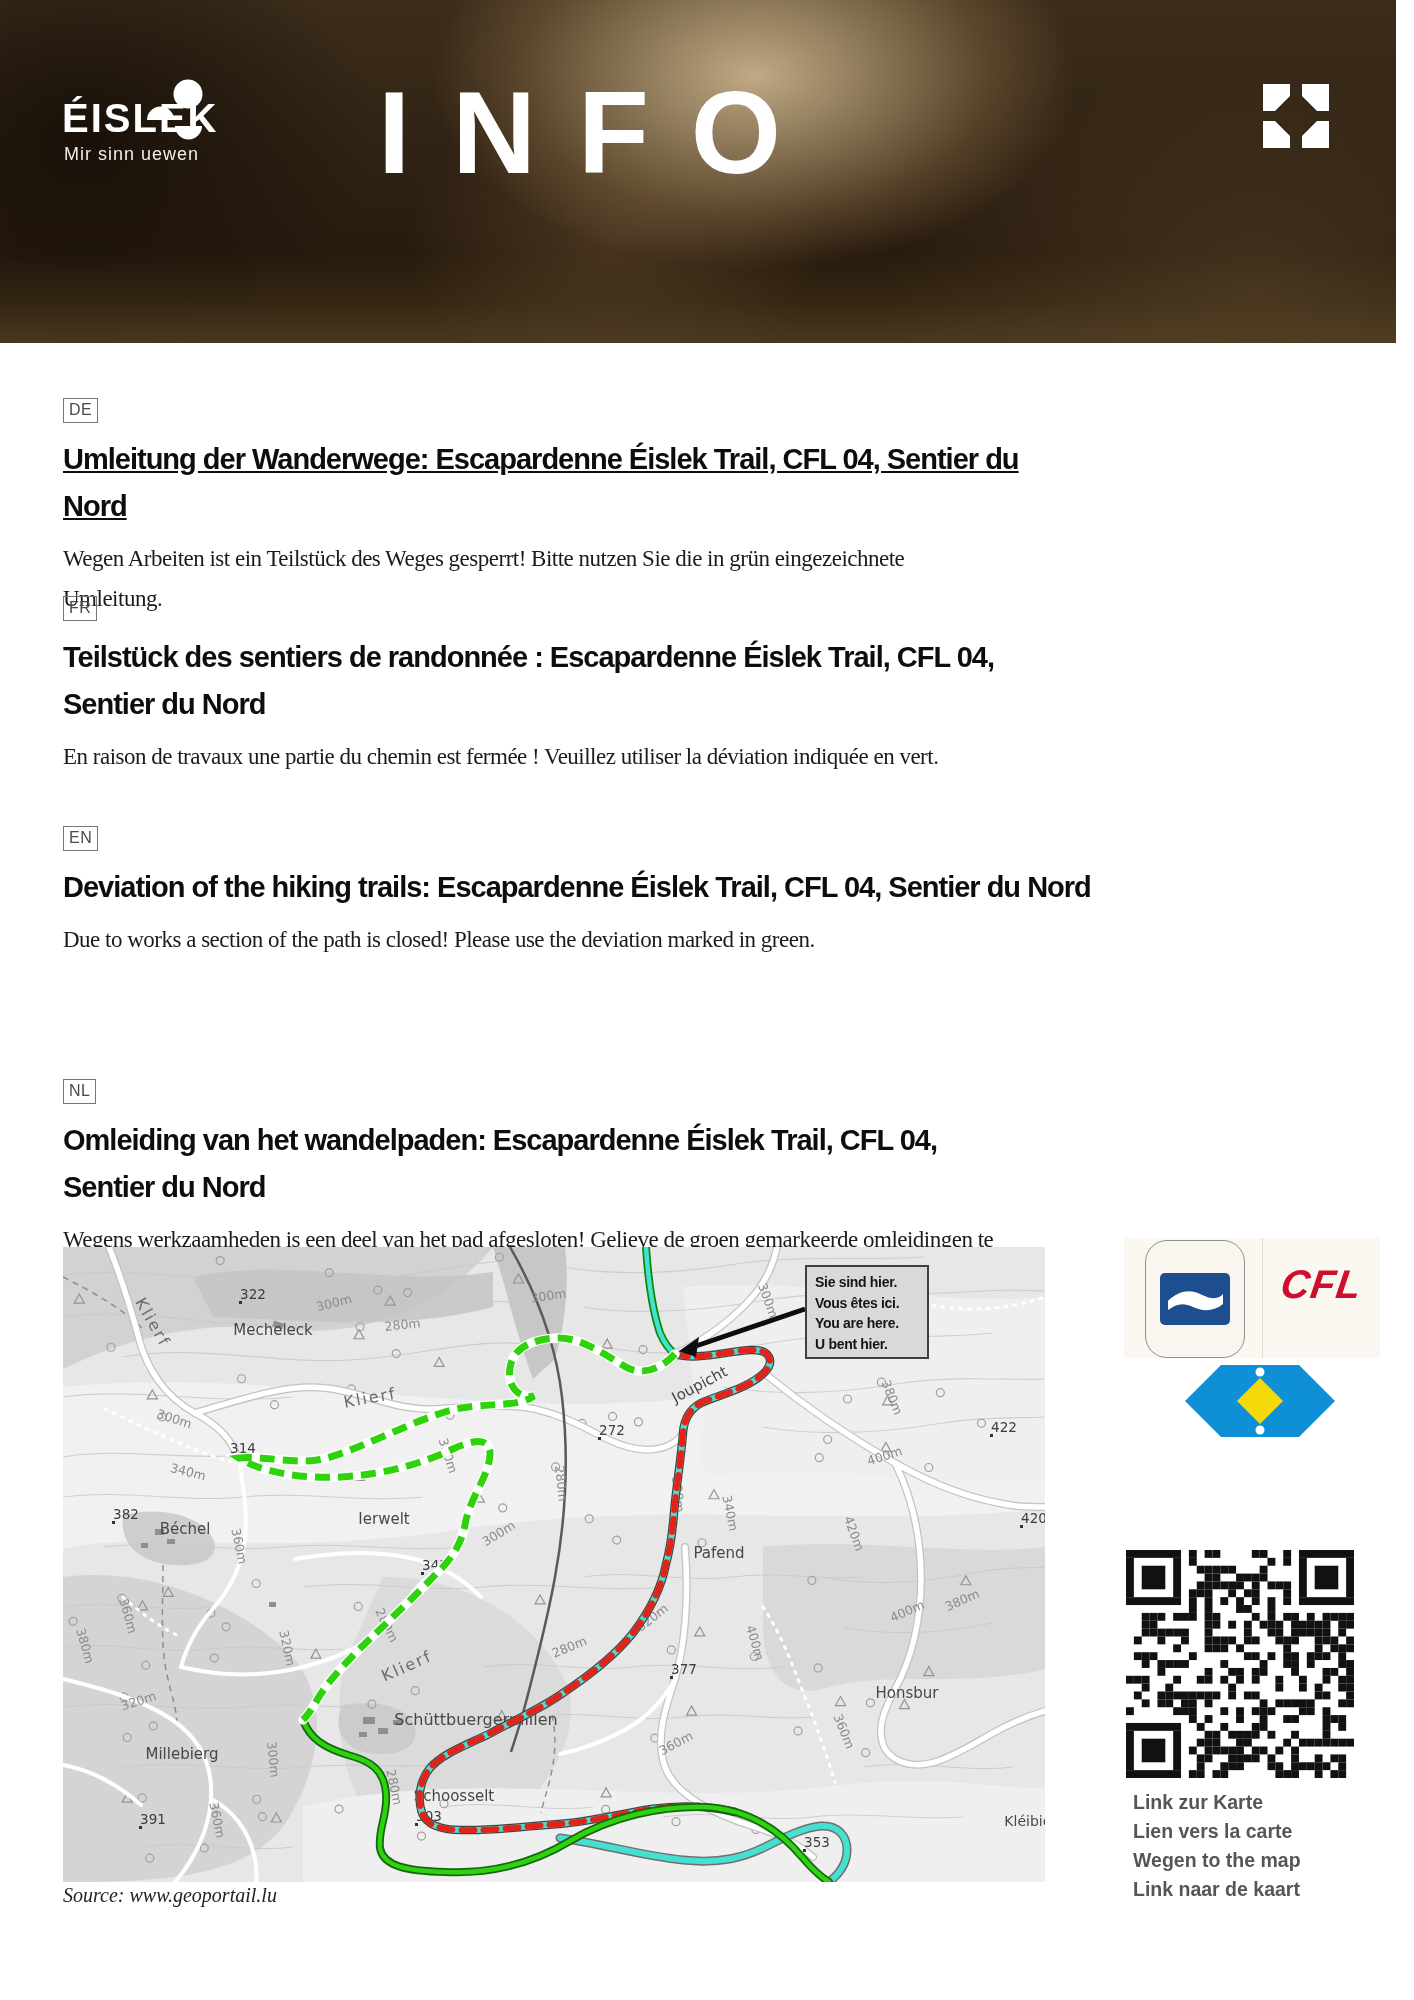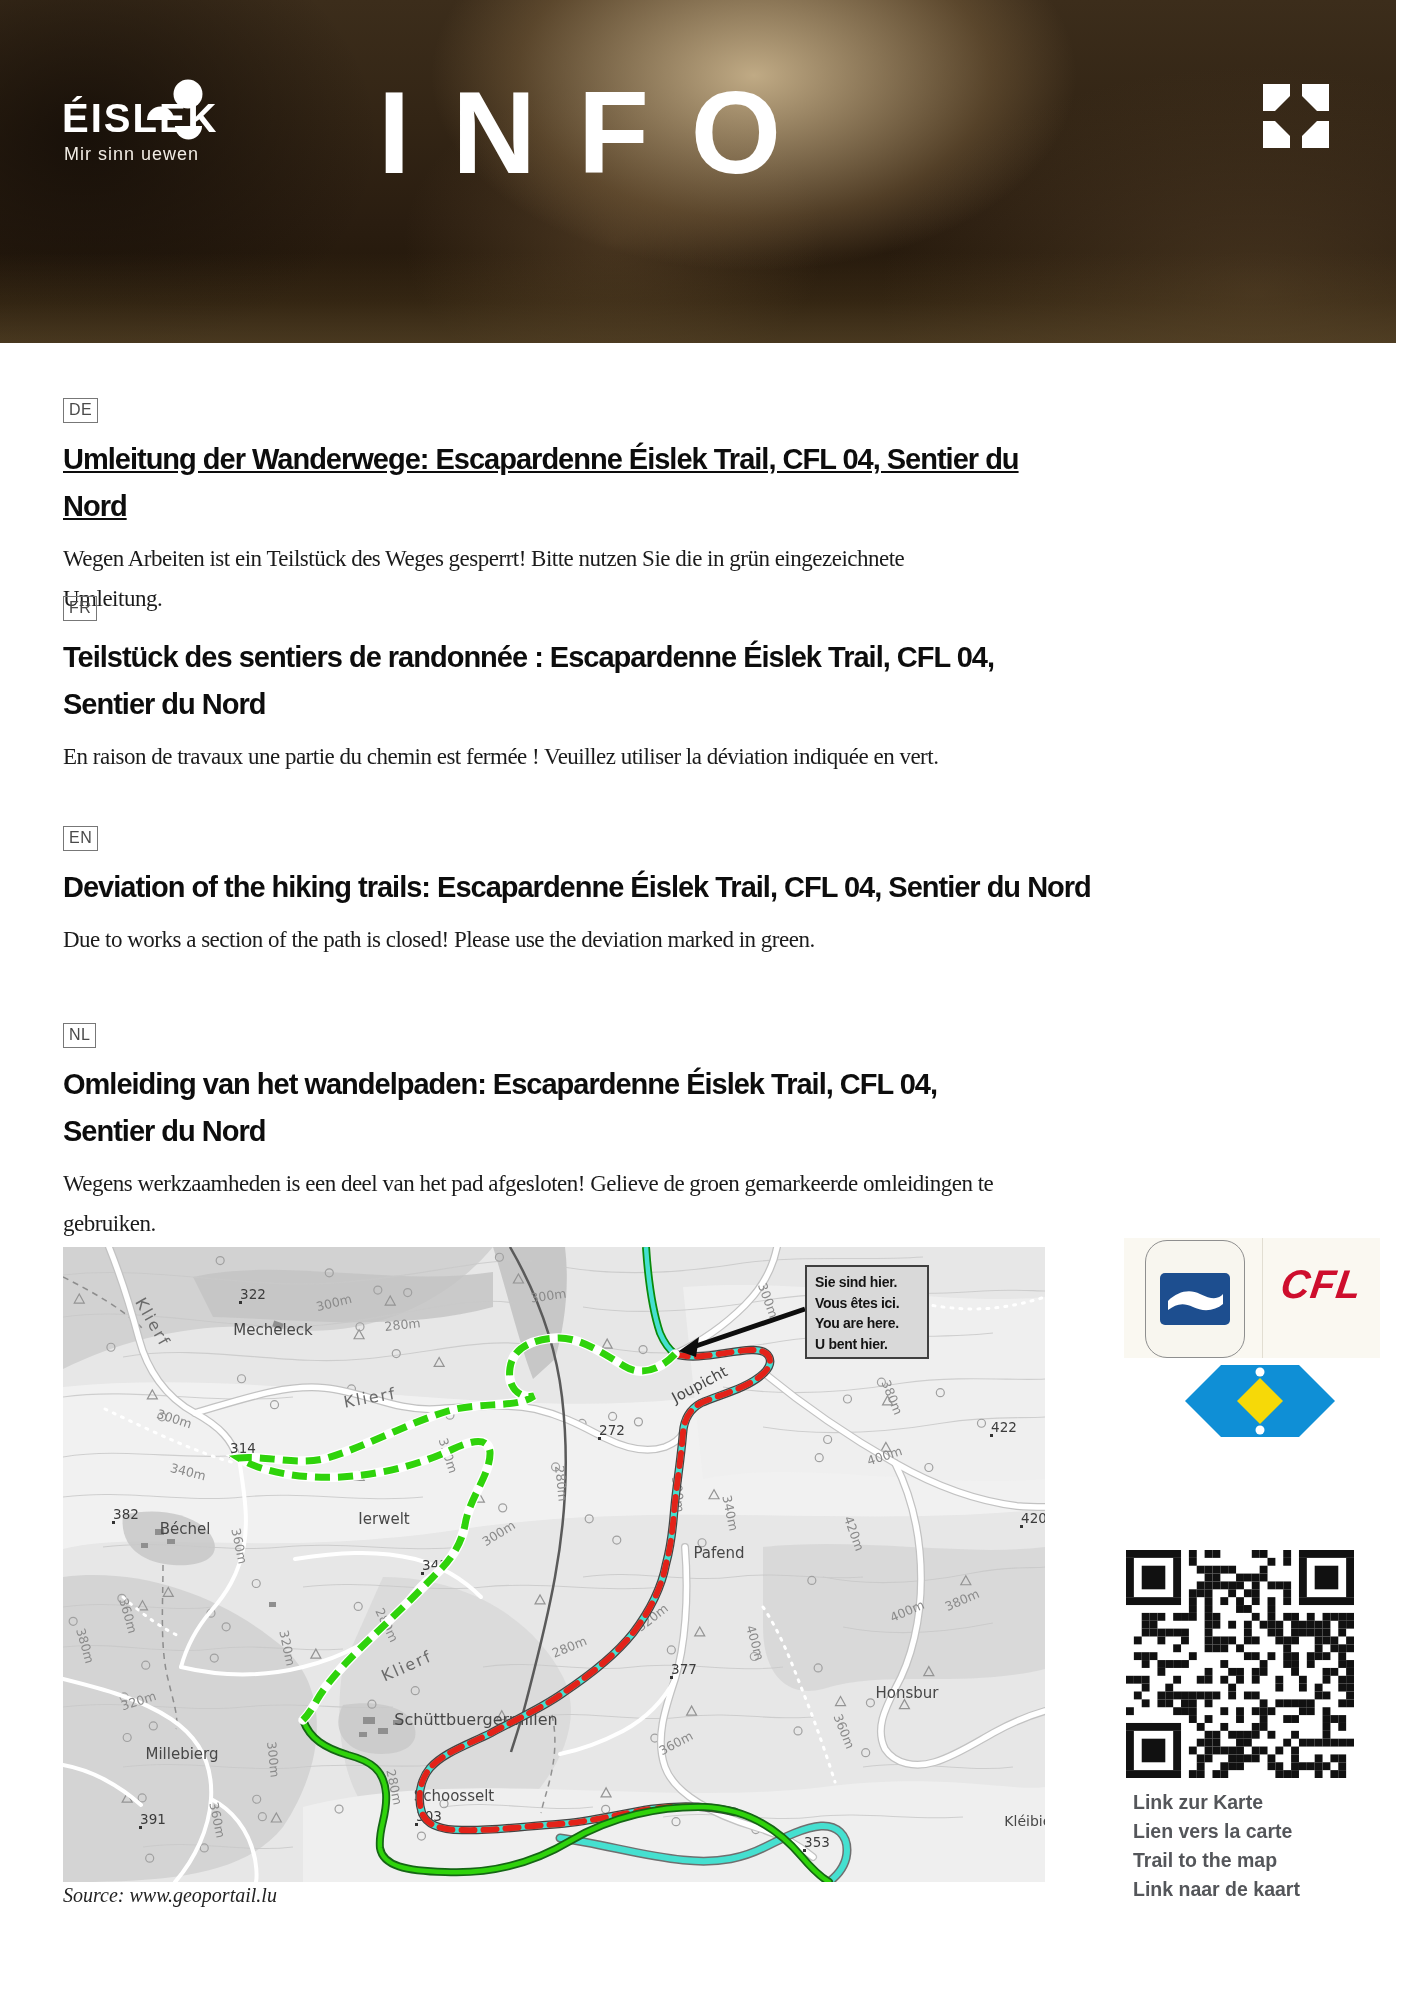--- a/index.html
+++ b/index.html
@@ -20,21 +20,21 @@
   .brand-word{position:absolute;left:62px;top:96px;color:#fff;font-size:40px;font-weight:bold;
       letter-spacing:2px;z-index:3;}
   .brand-tag{position:absolute;left:64px;top:144px;color:#f2ede5;font-size:18px;font-weight:300;
       letter-spacing:1px;z-index:3;}
   .info-title{position:absolute;left:378px;top:66px;color:#fff;font-size:116px;font-weight:bold;
       letter-spacing:42px;z-index:3;}
   .x-icon{position:absolute;left:1262px;top:84px;width:68px;height:64px;z-index:3;}
 
   
   .sect{position:absolute;left:63px;}
-  .s-de{top:370px;margin-top:28px;} .s-fr{top:596px;} .s-en{top:826px;} .s-nl{top:1023px;}
+  .s-de{top:370px;margin-top:28px;} .s-fr{top:596px;} .s-en{top:826px;} .s-nl{top:1079px;}
   .lang-badge{display:inline-block;border:1.5px solid #777;color:#4a4a4a;font-size:16px;
       padding:2px 5px 3px;letter-spacing:.5px;}
   .sect h2{margin:13px 0 9px;font-size:29px;line-height:47px;letter-spacing:-1px;color:#0d0d0d;}
   .s-de h2{max-width:960px;text-decoration:underline;} .s-fr h2{max-width:1000px;} .s-en h2{max-width:1030px;} .s-nl h2{max-width:890px;}
   .sect p{margin:0;font-family:"Liberation Serif",serif;font-size:23px;line-height:40px;
       letter-spacing:-0.5px;color:#1b1b1b;max-width:940px;}
 
   
   .map-wrap{position:absolute;left:63px;top:1247px;width:908px;height:635px;}
   .yah-box{position:absolute;left:805px;top:1265px;width:124px;height:94px;box-sizing:border-box;
@@ -734,17 +734,17 @@
       <rect x="0" y="176" width="56" height="8" fill="#111"></rect>
       <rect x="0" y="224" width="56" height="8" fill="#111"></rect>
       <rect x="0" y="184" width="8" height="40" fill="#111"></rect>
       <rect x="48" y="184" width="8" height="40" fill="#111"></rect>
       <rect x="16" y="192" width="24" height="24" fill="#111"></rect>
     </svg>
 
   <div class="side-text t-links">
     <div>Link zur Karte</div>
     <div>Lien vers la carte</div>
-    <div>Trail to the map</div>
+    <div>Wegen to the map</div>
     <div>Link naar de kaart</div>
   </div>
 
 </div>
 
 </body></html>

